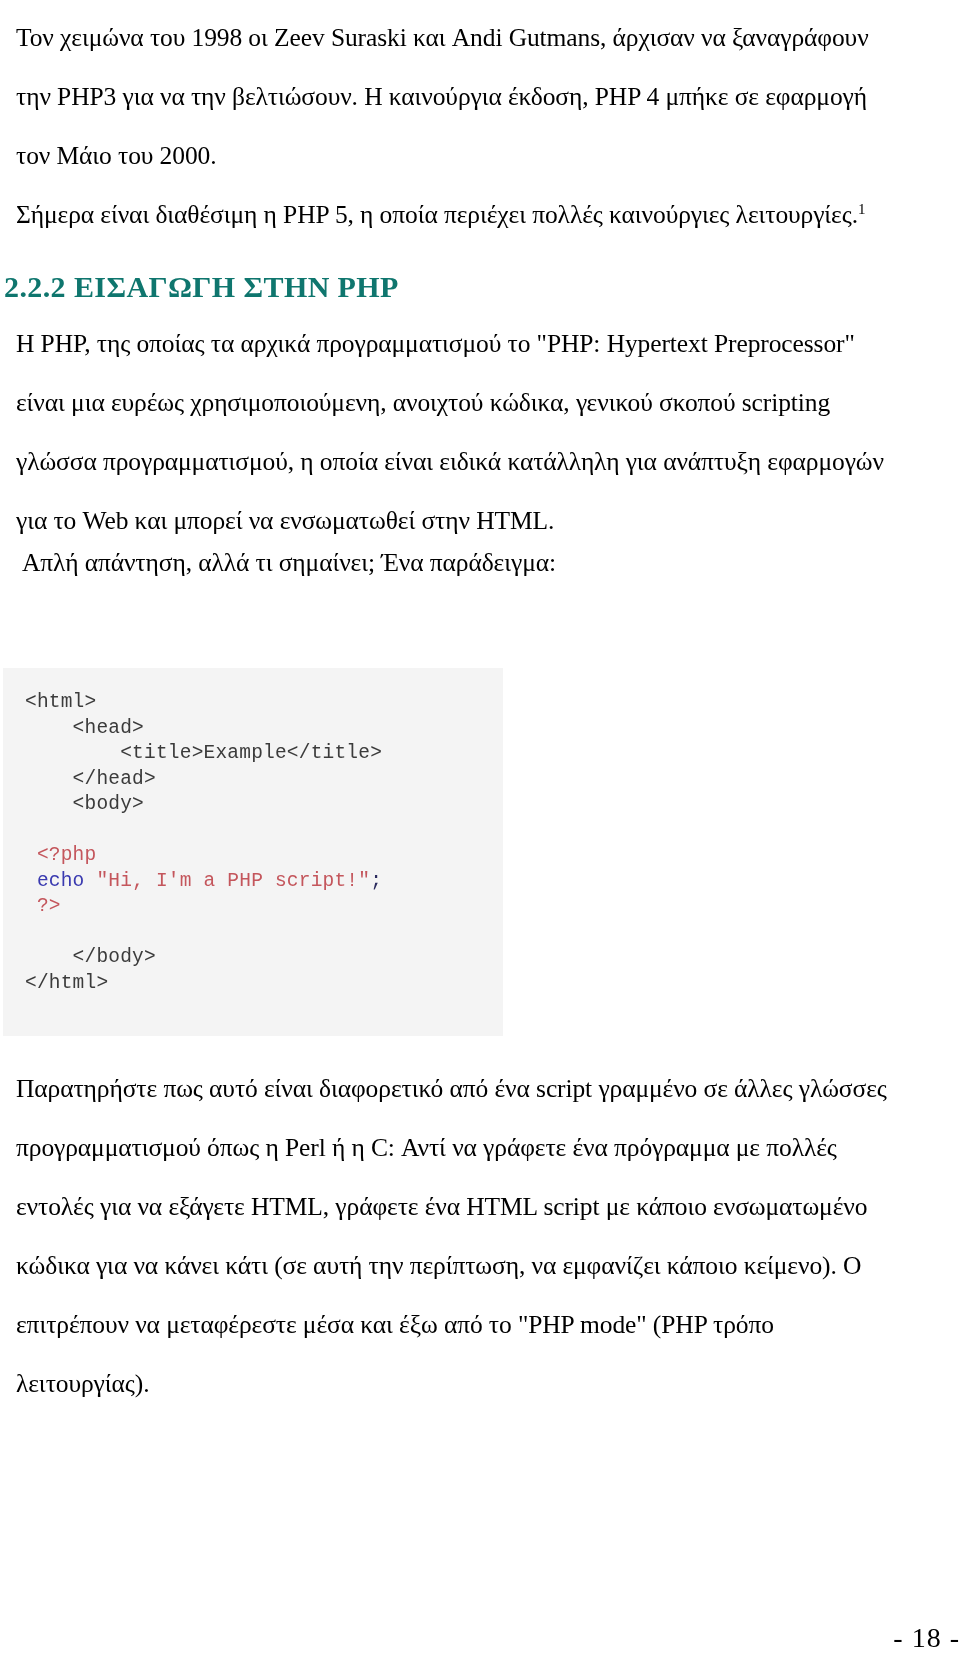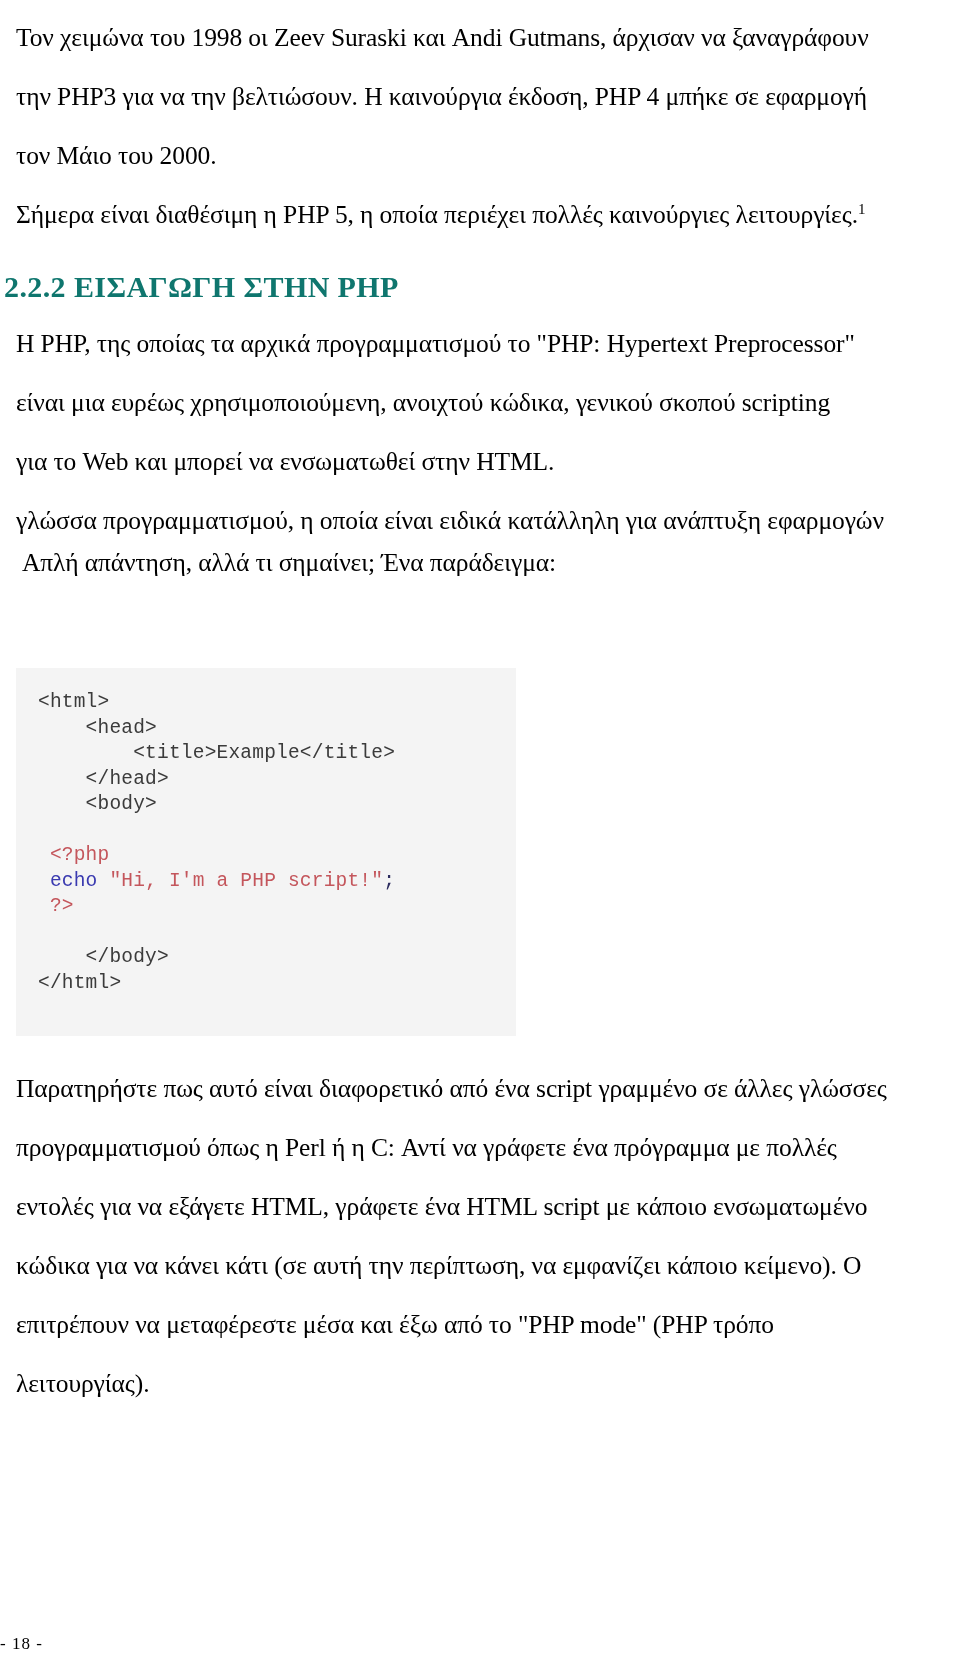--- a/index.html
+++ b/index.html
@@ -79,21 +79,21 @@
     position: absolute;
     left: 0;
     top: 527px;
     width: 954px;
   }
   #lead-in .para { text-align: left; padding-left: 10px; }
 
   
   #code-block {
     position: absolute;
-    left: 16px;
+    left: 3px;
     top: 668px;
     width: 500px;
     height: 368px;
     background: #f4f4f4;
     box-sizing: border-box;
     padding: 22px 0 20px 22px;
   }
   pre.code {
     margin: 0;
     padding: 0;
@@ -125,23 +125,23 @@
   }
   #body-para-3 .para { text-align: justify; }
   #body-para-3 .para.l2 { text-align: justify; }
 
   
   #page-footer {
     position: absolute;
     left: 0;
     bottom: 24px;
     width: 960px;
-    text-align: left;
+    text-align: right;
     font-family: "Liberation Serif", "DejaVu Serif", serif;
-    font-size: 17px;
+    font-size: 28px;
     color: #000;
     letter-spacing: 1px;
   }
 </style>
 </head>
 <body>
 
 <div class="page">
 
   <div id="intro-block">
@@ -149,22 +149,22 @@
     <p class="para l2">την PHP3 για να την βελτιώσουν. Η καινούργια έκδοση, PHP 4 μπήκε σε εφαρμογή</p>
     <p class="para l3">τον Μάιο του 2000.</p>
     <p class="para l4"><span>Σήμερα είναι διαθέσιμη η PHP 5, η οποία περιέχει πολλές καινούργιες λειτουργίες.</span><span class="sup">1</span></p>
   </div>
 
   <h2 id="section-heading">2.2.2 ΕΙΣΑΓΩΓΗ ΣΤΗΝ PHP</h2>
 
   <div id="body-para-1">
     <p class="para">Η PHP, της οποίας τα αρχικά προγραμματισμού το "PHP: Hypertext Preprocessor"</p>
     <p class="para">είναι μια ευρέως χρησιμοποιούμενη, ανοιχτού κώδικα, γενικού σκοπού scripting</p>
+    <p class="para">γλώσσα προγραμματισμού, η οποία είναι ειδικά κατάλληλη για ανάπτυξη εφαρμογών</p>
     <p class="para last-left">για το Web και μπορεί να ενσωματωθεί στην HTML.</p>
-    <p class="para">γλώσσα προγραμματισμού, η οποία είναι ειδικά κατάλληλη για ανάπτυξη εφαρμογών</p>
   </div>
 
   <div id="lead-in">
     <p class="para">Απλή απάντηση, αλλά τι σημαίνει; Ένα παράδειγμα:</p>
   </div>
 
   <div id="code-block">
     <pre class="code" id="code-pre"><span class="tok-tag">&lt;html&gt;</span>
     <span class="tok-tag">&lt;head&gt;</span>
         <span class="tok-tag">&lt;title&gt;Example&lt;/title&gt;</span>

